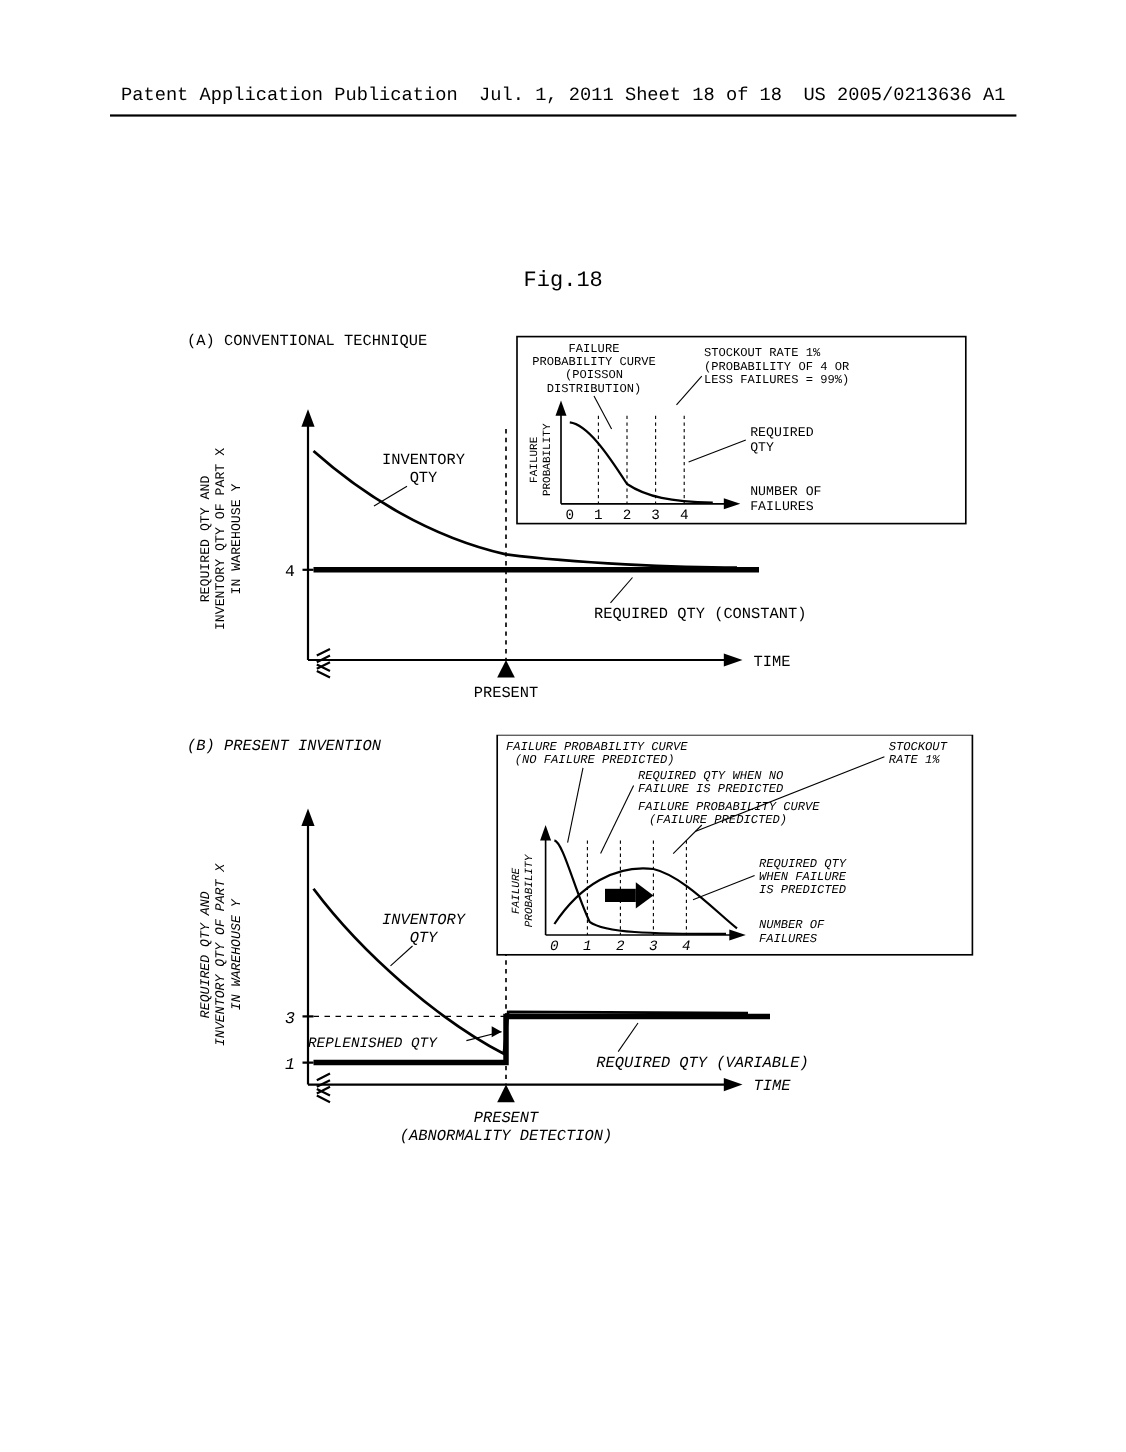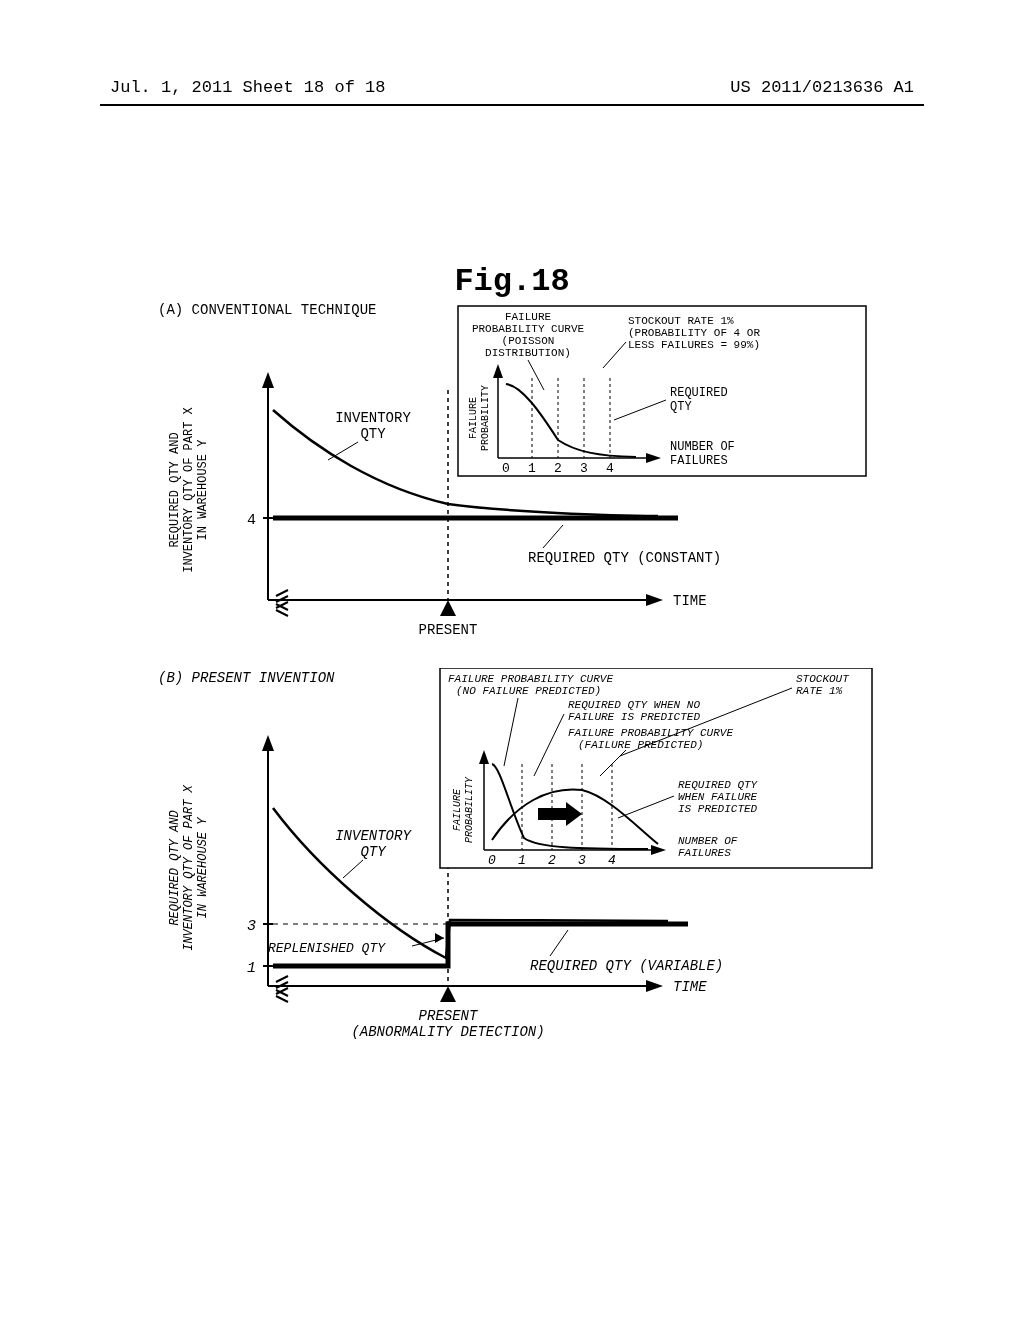--- a/index.html
+++ b/index.html
@@ -24,44 +24,45 @@
   .header > div { white-space: nowrap; }
   .rule {
     position: absolute;
     top: 104px;
     left: 100px;
     right: 100px;
     border-top: 2px solid #000;
   }
   .figlabel {
     position: absolute;
-    top: 263px;
+    top: 244px;
     left: 0;
     right: 0;
     text-align: center;
-    font-size: 32px;
-    font-weight: bold;
+    font-size: 20px;
+    font-weight: normal;
   }
   .figarea {
     position: absolute;
-    left: 148px;
+    left: 160px;
     width: 730px;
     text-align: right;
   }
   #figA { top: 300px; height: 340px; }
   #figB { top: 668px; height: 390px; font-style: italic; }
   svg { display: block; }
   text { font-family: "Courier New", monospace; fill: #000; }
 </style>
 </head>
 <body>
 
 <div class="header">
+  <div>Patent Application Publication</div>
   <div>Jul. 1, 2011  Sheet 18 of 18</div>
-  <div>US 2011/0213636 A1</div>
+  <div>US 2005/0213636 A1</div>
 </div>
 <div class="rule"></div>
 
 <div class="figlabel">Fig.18</div>
 
 <div id="figA" class="figarea">
 <svg viewBox="0 0 730 340" width="730" height="340">
 
   <text x="10" y="14" font-size="14">(A)  CONVENTIONAL TECHNIQUE</text>
 

